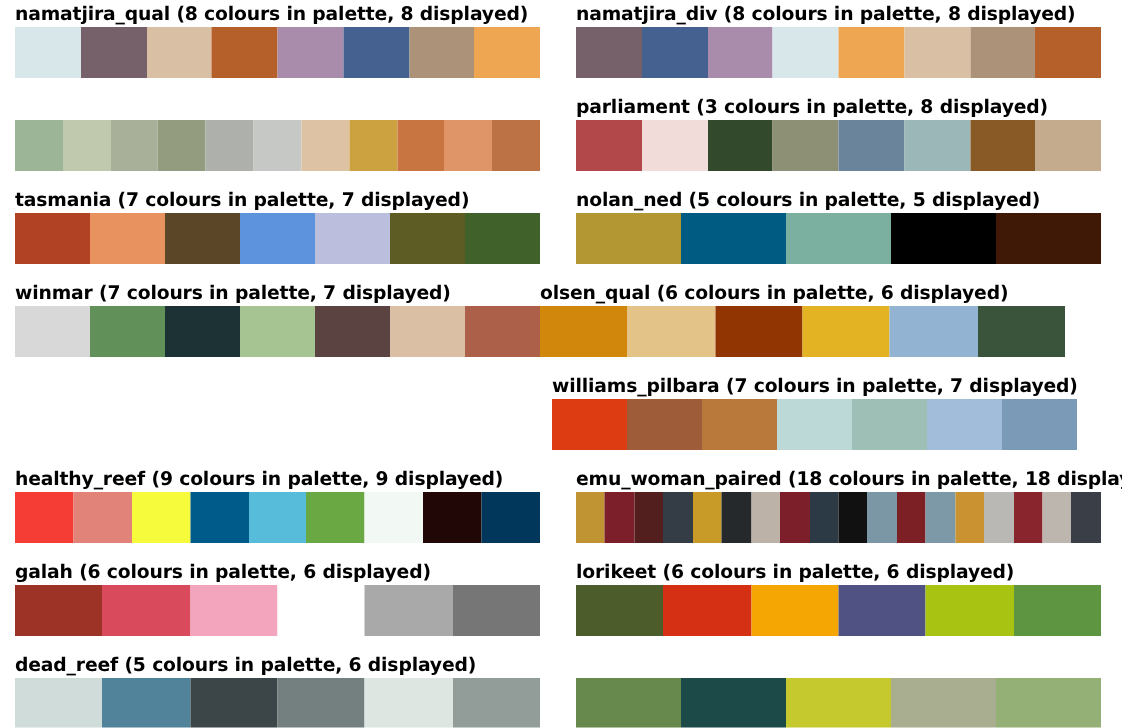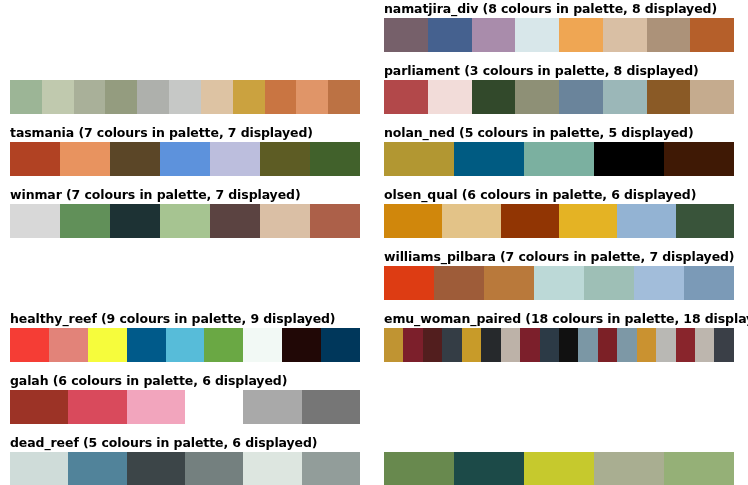--- a/index.html
+++ b/index.html
@@ -48,20 +48,33 @@
   }
   .swatch {
     flex: 1 1 0;
     height: 100%;
   }
 </style>
 </head>
 <body>
 
 <div id="gallery">
+    <div class="palette-cell" style="left: 10px; top: 4px;">
+      <div class="palette-title">namatjira_qual (8 colours in palette, 8 displayed)</div>
+      <div class="palette-strip">
+        <div class="swatch" style="background: rgb(216, 231, 234);"></div>
+        <div class="swatch" style="background: rgb(118, 96, 106);"></div>
+        <div class="swatch" style="background: rgb(217, 191, 164);"></div>
+        <div class="swatch" style="background: rgb(181, 95, 42);"></div>
+        <div class="swatch" style="background: rgb(169, 140, 171);"></div>
+        <div class="swatch" style="background: rgb(69, 97, 143);"></div>
+        <div class="swatch" style="background: rgb(172, 146, 121);"></div>
+        <div class="swatch" style="background: rgb(239, 166, 83);"></div>
+      </div>
+    </div>
     <div class="palette-cell" style="left: 384px; top: 4px;">
       <div class="palette-title">namatjira_div (8 colours in palette, 8 displayed)</div>
       <div class="palette-strip">
         <div class="swatch" style="background: rgb(118, 96, 106);"></div>
         <div class="swatch" style="background: rgb(69, 97, 143);"></div>
         <div class="swatch" style="background: rgb(169, 140, 171);"></div>
         <div class="swatch" style="background: rgb(216, 231, 234);"></div>
         <div class="swatch" style="background: rgb(239, 166, 83);"></div>
         <div class="swatch" style="background: rgb(217, 191, 164);"></div>
         <div class="swatch" style="background: rgb(172, 146, 121);"></div>
@@ -123,32 +136,32 @@
       <div class="palette-strip">
         <div class="swatch" style="background: rgb(216, 216, 216);"></div>
         <div class="swatch" style="background: rgb(97, 144, 89);"></div>
         <div class="swatch" style="background: rgb(29, 50, 52);"></div>
         <div class="swatch" style="background: rgb(166, 196, 145);"></div>
         <div class="swatch" style="background: rgb(91, 67, 65);"></div>
         <div class="swatch" style="background: rgb(218, 191, 165);"></div>
         <div class="swatch" style="background: rgb(172, 96, 73);"></div>
       </div>
     </div>
-    <div class="palette-cell" style="left: 384px; top: 190px;">
+    <div class="palette-cell" style="left: 360px; top: 190px;">
       <div class="palette-title">olsen_qual (6 colours in palette, 6 displayed)</div>
       <div class="palette-strip">
         <div class="swatch" style="background: rgb(208, 135, 12);"></div>
         <div class="swatch" style="background: rgb(227, 195, 136);"></div>
         <div class="swatch" style="background: rgb(145, 53, 3);"></div>
         <div class="swatch" style="background: rgb(228, 179, 36);"></div>
         <div class="swatch" style="background: rgb(147, 179, 211);"></div>
         <div class="swatch" style="background: rgb(57, 84, 58);"></div>
       </div>
     </div>
-    <div class="palette-cell" style="left: 384px; top: 252px;">
+    <div class="palette-cell" style="left: 368px; top: 252px;">
       <div class="palette-title">williams_pilbara (7 colours in palette, 7 displayed)</div>
       <div class="palette-strip">
         <div class="swatch" style="background: rgb(221, 60, 19);"></div>
         <div class="swatch" style="background: rgb(158, 92, 57);"></div>
         <div class="swatch" style="background: rgb(185, 121, 59);"></div>
         <div class="swatch" style="background: rgb(188, 217, 215);"></div>
         <div class="swatch" style="background: rgb(158, 191, 182);"></div>
         <div class="swatch" style="background: rgb(162, 189, 218);"></div>
         <div class="swatch" style="background: rgb(123, 154, 183);"></div>
       </div>
@@ -194,20 +207,31 @@
       <div class="palette-title">galah (6 colours in palette, 6 displayed)</div>
       <div class="palette-strip">
         <div class="swatch" style="background: rgb(156, 51, 38);"></div>
         <div class="swatch" style="background: rgb(217, 74, 92);"></div>
         <div class="swatch" style="background: rgb(242, 165, 189);"></div>
         <div class="swatch" style="background: rgb(255, 255, 255);"></div>
         <div class="swatch" style="background: rgb(169, 169, 169);"></div>
         <div class="swatch" style="background: rgb(118, 118, 118);"></div>
       </div>
     </div>
+    <div class="palette-cell" style="left: 384px; top: 376px;">
+      <div class="palette-title">lorikeet (6 colours in palette, 6 displayed)</div>
+      <div class="palette-strip">
+        <div class="swatch" style="background: rgb(76, 93, 43);"></div>
+        <div class="swatch" style="background: rgb(213, 48, 19);"></div>
+        <div class="swatch" style="background: rgb(245, 166, 3);"></div>
+        <div class="swatch" style="background: rgb(79, 82, 131);"></div>
+        <div class="swatch" style="background: rgb(169, 195, 18);"></div>
+        <div class="swatch" style="background: rgb(94, 149, 65);"></div>
+      </div>
+    </div>
     <div class="palette-cell" style="left: 10px; top: 438px;">
       <div class="palette-title">dead_reef (5 colours in palette, 6 displayed)</div>
       <div class="palette-strip">
         <div class="swatch" style="background: rgb(207, 220, 217);"></div>
         <div class="swatch" style="background: rgb(81, 131, 154);"></div>
         <div class="swatch" style="background: rgb(60, 69, 72);"></div>
         <div class="swatch" style="background: rgb(116, 128, 127);"></div>
         <div class="swatch" style="background: rgb(221, 230, 224);"></div>
         <div class="swatch" style="background: rgb(146, 157, 154);"></div>
       </div>

